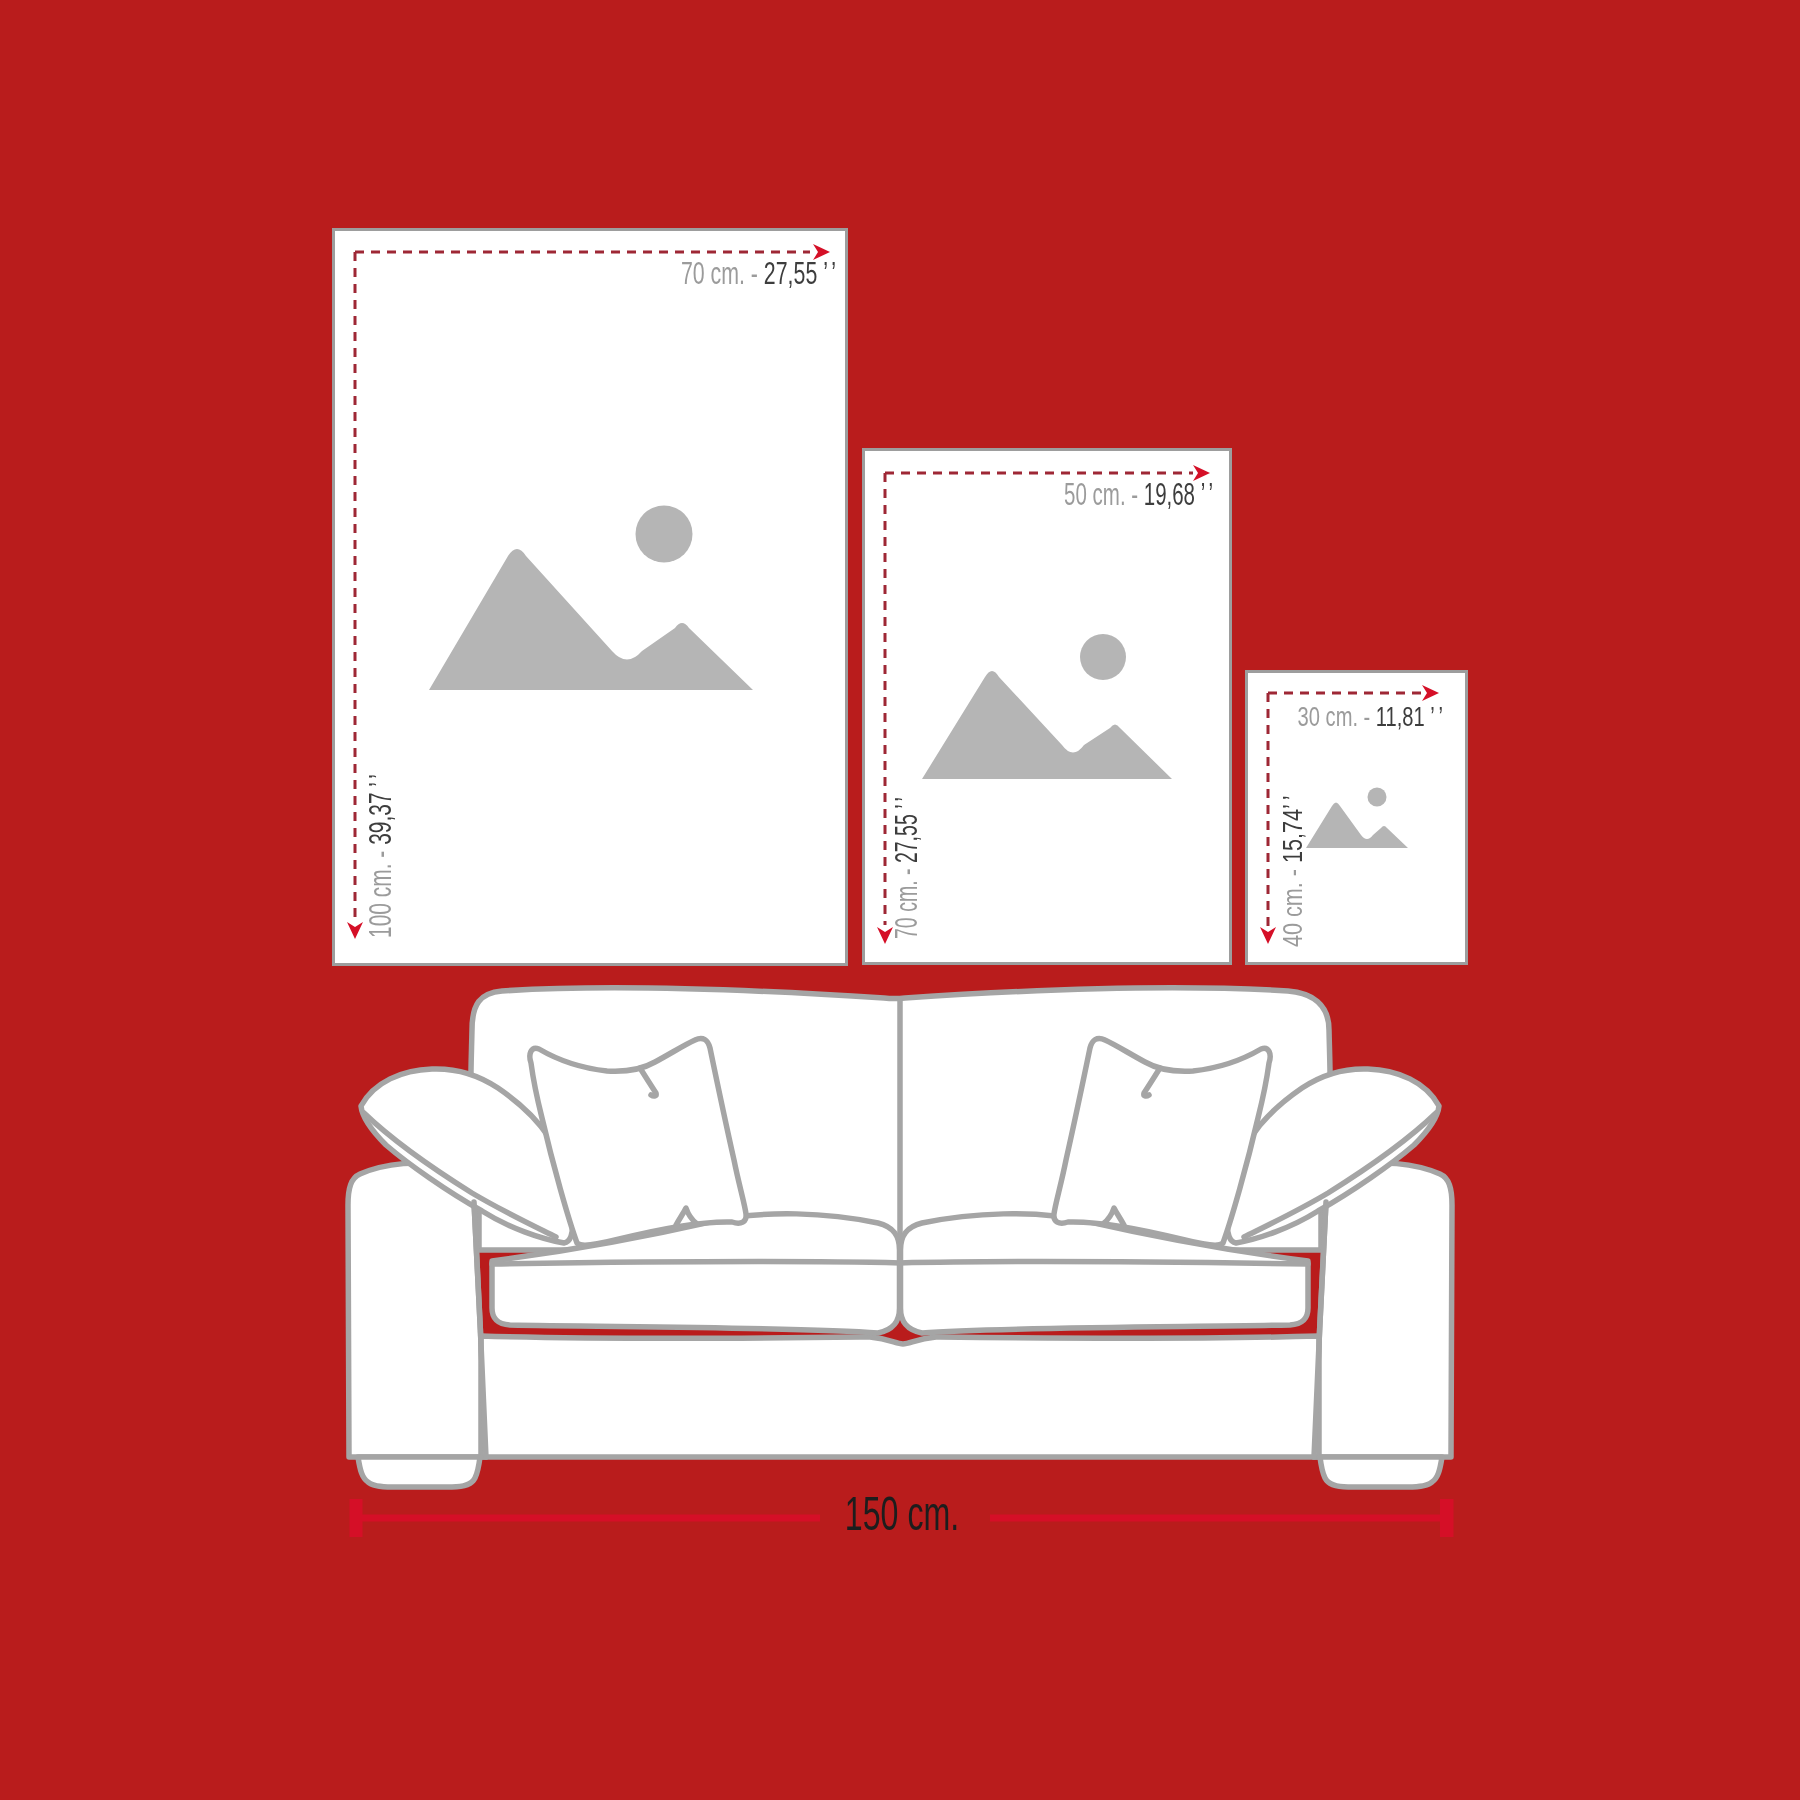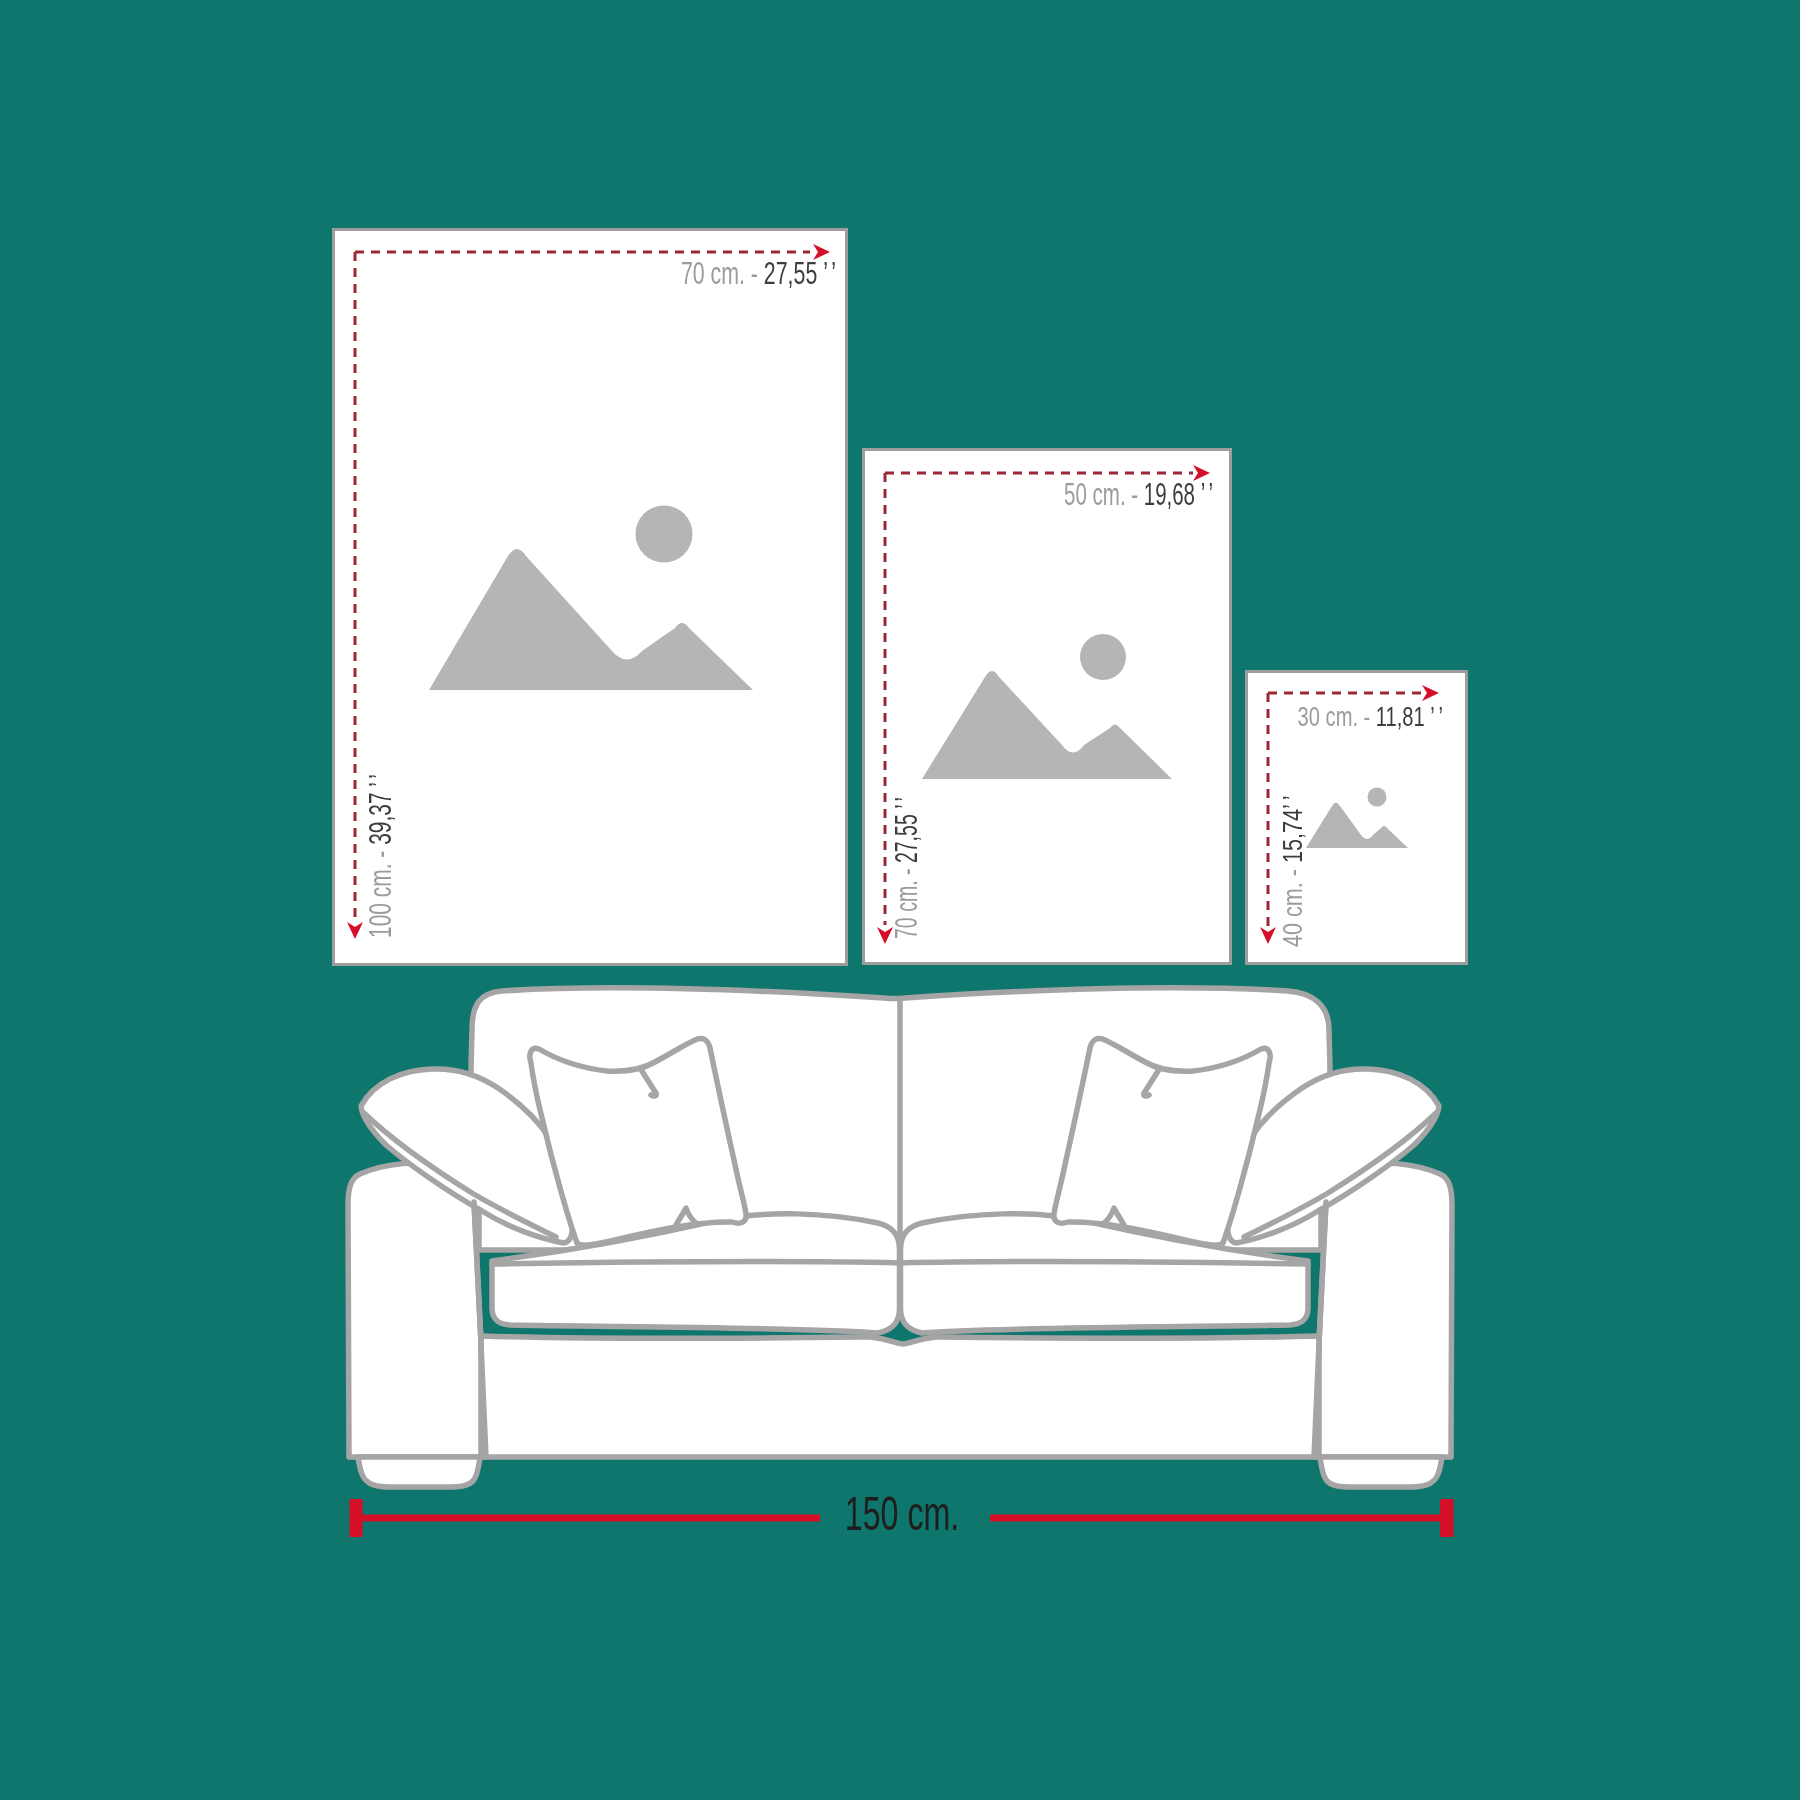--- a/index.html
+++ b/index.html
@@ -1,16 +1,16 @@
 <!DOCTYPE html>
 <html><head>
 <meta charset="utf-8">
 <style>
   html,body{margin:0;padding:0;background:#ffffff;}
-  #stage{position:relative;width:1800px;height:1800px;background:#0f766e;overflow:hidden;}
+  #stage{position:relative;width:1800px;height:1800px;background:#b91c1c;overflow:hidden;}
   svg{position:absolute;left:0;top:0;}
   text{font-family:"Liberation Sans", sans-serif;}
 </style>
 </head>
 <body>
 <div id="stage">
 <svg width="1800" height="1800" viewBox="0 0 1800 1800">
   <defs></defs>
 
   <rect x="333.5" y="229.5" width="513" height="735" fill="#ffffff" stroke="#9d9d9d" stroke-width="3"></rect>

